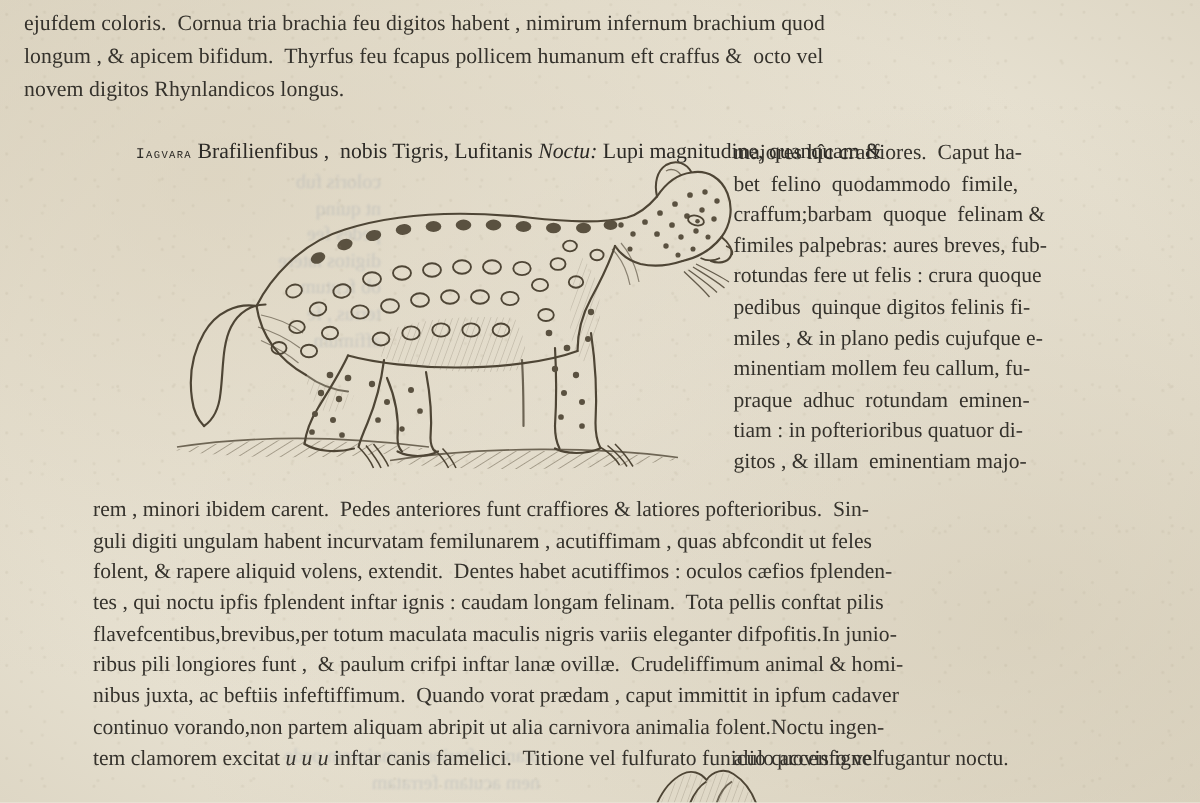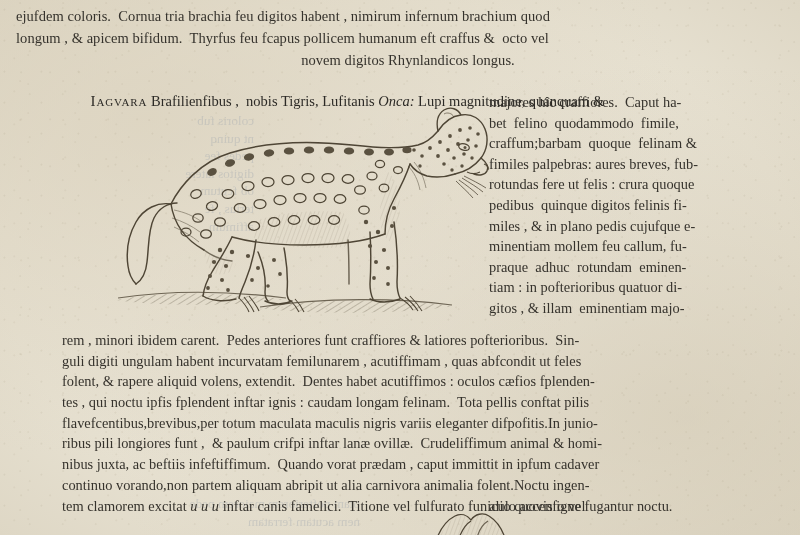--- a/index.html
+++ b/index.html
@@ -42,21 +42,21 @@
   
   .tline{
     position:absolute;left:16px;right:0;
     font-size:14.4px;letter-spacing:.05px;
     color:#35322c;white-space:pre;
   }
   #topblock{left:62px;top:0px;width:710px;height:72px;}
   #topblock .tline{font-size:14.5px;}
 
   #headline{position:absolute;left:76px;top:76px;width:700px;font-size:14.5px;white-space:pre;}
-  .smallcaps{font-variant:small-caps;letter-spacing:.9px;font-size:15px;}
+  .smallcaps{font-variant:small-caps;letter-spacing:.9px;font-size:10px;font-family:Liberation Mono, monospace;}
   .ital{font-style:italic;}
 
   #rightcol{position:absolute;left:489px;top:92px;width:288px;}
   #rightcol .rline{
     font-size:14.4px;height:20.6px;line-height:20.6px;
     white-space:pre;color:#35322c;text-align:justify;
   }
 
   #lowerblock{position:absolute;left:62px;top:330px;width:716px;}
   #lowerblock .bline{
@@ -78,25 +78,25 @@
 <body>
 
 <div id="page">
 
   <div class="bleed" id="bleed-left"><div class="bl">coloris fub</div><div class="bl">nt quinq</div><div class="bl">pedes fee</div><div class="bl">digitos latere</div><div class="bl">ob fcutum</div><div class="bl">terius , fe</div><div class="bl">affimum</div></div>
   <div class="bleed" id="bleed-bottom"><div class="bl">otam pofteriorem majorem pede</div><div class="bl">nem acutam ferratam</div></div>
 
   <div id="topblock">
       <div class="tline" style="top: 8px;">ejufdem coloris.  Cornua tria brachia feu digitos habent , nimirum infernum brachium quod</div>
       <div class="tline" style="top: 30px;">longum , &amp; apicem bifidum.  Thyrfus feu fcapus pollicem humanum eft craffus &amp;  octo vel</div>
-      <div class="tline" style="top: 52px; text-align: center;">novem digitos Rhynlandicos longus.</div>
+      <div class="tline" style="top: 52px;">novem digitos Rhynlandicos longus.</div>
     </div>
 
   <div id="headline">
-    <span class="smallcaps">Iagvara</span><span> Brafilienfibus ,  nobis Tigris, Lufitanis </span><span class="ital">Onca:</span><span> Lupi magnitudine, quanquam &amp;</span>
+    <span class="smallcaps">Iagvara</span><span> Brafilienfibus ,  nobis Tigris, Lufitanis </span><span class="ital">Noctu:</span><span> Lupi magnitudine, quanquam &amp;</span>
   </div>
 
   <div id="rightcol">
       <div class="rline">majores hîc craffiores.  Caput ha-</div>
       <div class="rline">bet  felino  quodammodo  fimile,</div>
       <div class="rline">craffum;barbam  quoque  felinam &amp;</div>
       <div class="rline">fimiles palpebras: aures breves, fub-</div>
       <div class="rline">rotundas fere ut felis : crura quoque</div>
       <div class="rline">pedibus  quinque digitos felinis fi-</div>
       <div class="rline">miles , &amp; in plano pedis cujufque e-</div>

